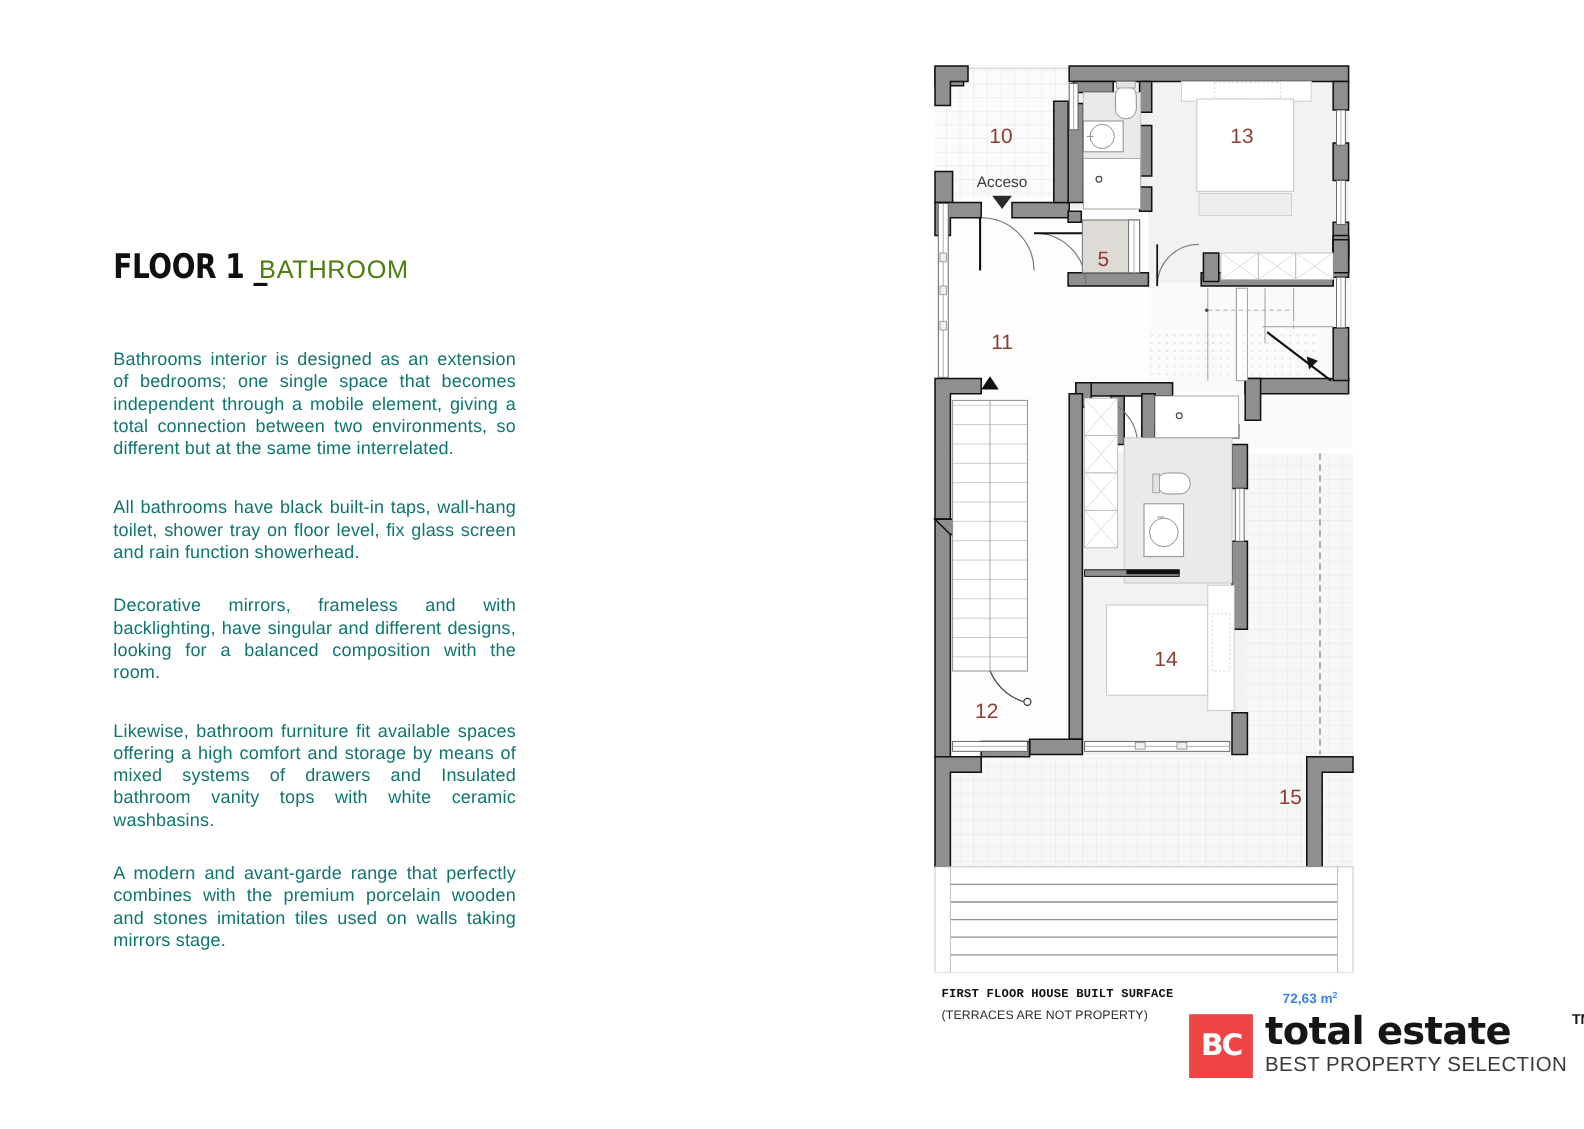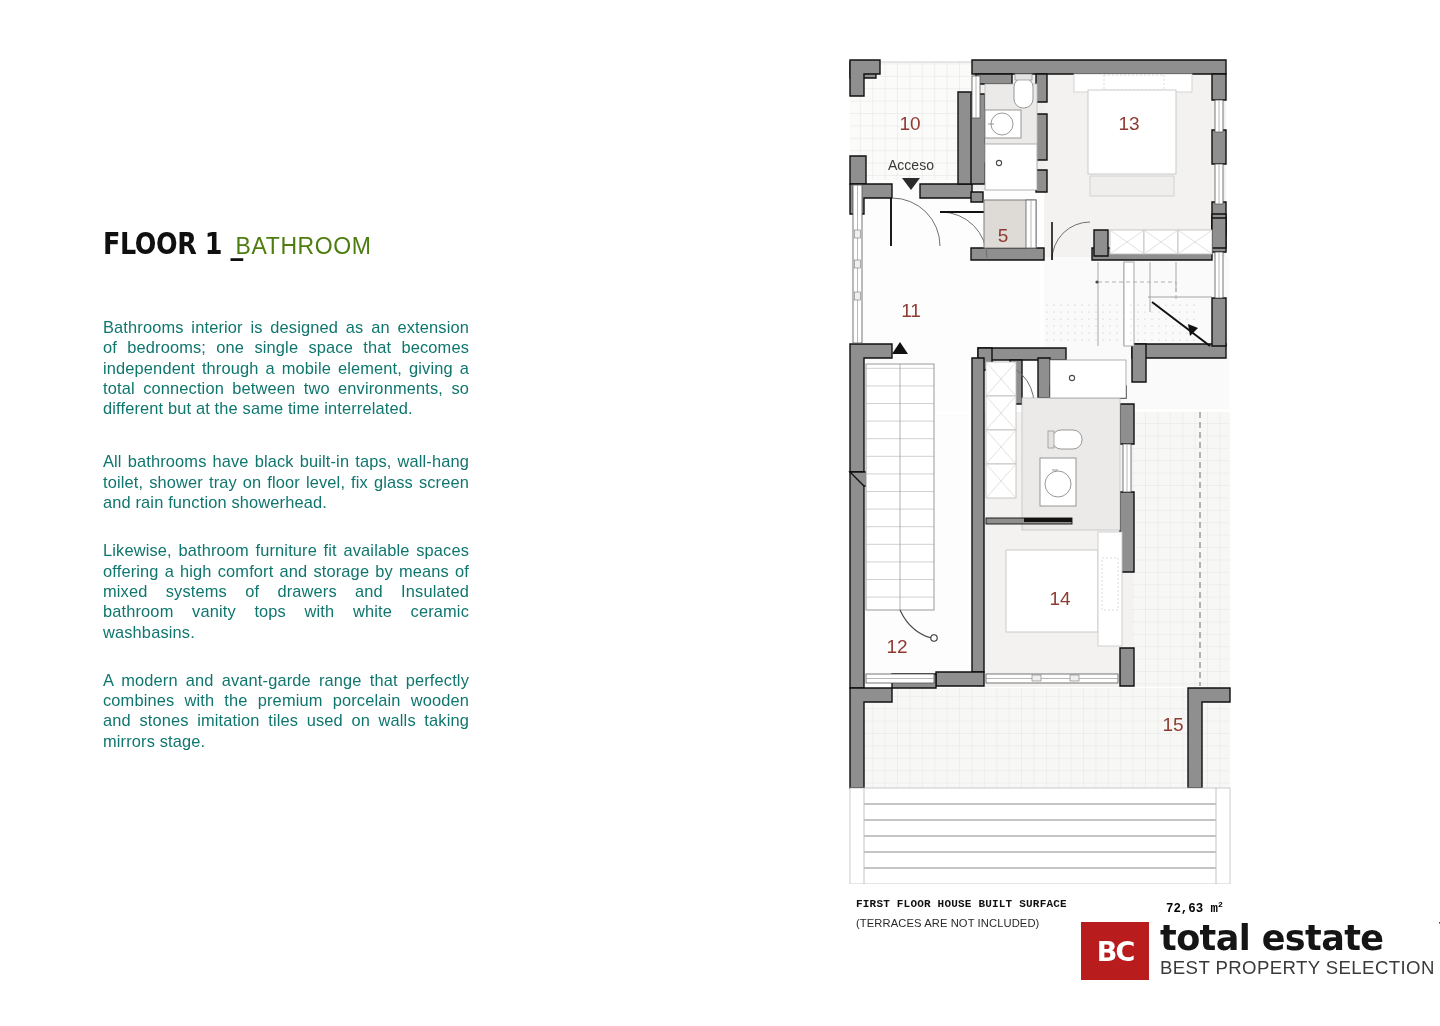--- a/index.html
+++ b/index.html
@@ -88,39 +88,39 @@
     left: 0; top: 19px;
     font-family: "Liberation Sans", sans-serif;
     font-size: 11.2px;
     letter-spacing: 0.1px;
     color: #2a2a2a;
     white-space: nowrap;
   }
   #surface-value {
     position: absolute;
     left: 310px; top: 2px;
-    font-family: Liberation Mono, monospace;
+    font-family: Liberation Sans, sans-serif;
     font-weight: bold;
     font-size: 12.4px;
-    color: #000000;
+    color: #3b82f6;
     white-space: nowrap;
   }
   #surface-value sup { font-size: 8px; }
 
   #logo {
     position: absolute;
     left: 225px;
     top: 24px;
     display: flex;
     align-items: flex-start;
   }
   #logo-mark {
-    width: 68px;
+    width: 58px;
     height: 58px;
-    background: #b91c1c;
+    background: #ef4444;
     position: relative;
     flex: none;
   }
   #logo-mark-text {
     position: absolute;
     left: 0; right: 0;
     top: 50%;
     transform: translateY(-50%);
     text-align: center;
     color: #ffffff;
@@ -166,20 +166,21 @@
 
 <div id="text-column">
 
   <div id="title-block">
     <span id="title-main">FLOOR 1 _</span>
     <span id="title-sub">BATHROOM</span>
   </div>
 
   <p class="body-para gap-big">Bathrooms interior is designed as an extension of bedrooms; one single space that becomes independent through a mobile element, giving a total connection between two environments, so different but at the same time interrelated.</p>
   <p class="body-para">All bathrooms have black built-in taps, wall-hang toilet, shower tray on floor level, fix glass screen and rain function showerhead.</p>
+  <p class="body-para gap-big">Decorative mirrors, frameless and with backlighting, have singular and different designs, looking for a balanced composition with the room.</p>
   <p class="body-para">Likewise, bathroom furniture fit available spaces offering a high comfort and storage by means of mixed systems of drawers and Insulated bathroom vanity tops with white ceramic washbasins.</p>
   <p class="body-para">A modern and avant-garde range that perfectly combines with the premium porcelain wooden and stones imitation tiles used on walls taking mirrors stage.</p>
 
 </div>
 
 <div id="plan-wrap">
 <svg id="plan-svg" width="404" height="832" viewBox="0 0 404 832" xmlns="http://www.w3.org/2000/svg">
   <defs>
     <pattern id="tilegrid" width="12.4" height="12.4" patternUnits="userSpaceOnUse">
       <rect width="12.4" height="12.4" fill="#fbfbfa"></rect>
@@ -476,21 +477,21 @@
         <text x="61" y="601" fill="#8E3B32">12</text>
         <text x="224" y="553" fill="#8E3B32">14</text>
         <text x="337" y="679" fill="#8E3B32">15</text>
       </g>
 
 </svg>
 </div>
 
 <div id="footer">
   <div id="surface-label">FIRST FLOOR HOUSE BUILT SURFACE</div>
-  <div id="surface-note">(TERRACES ARE NOT INCLUDED)</div>
+  <div id="surface-note">(TERRACES ARE NOT PROPERTY)</div>
   <div id="surface-value">
     <span>72,63 m</span><sup>2</sup>
   </div>
 
   <div id="logo">
     <div id="logo-mark">
       <div id="logo-mark-text">BC</div>
     </div>
     <div id="logo-words">
       <div id="logo-name">total estate</div>

